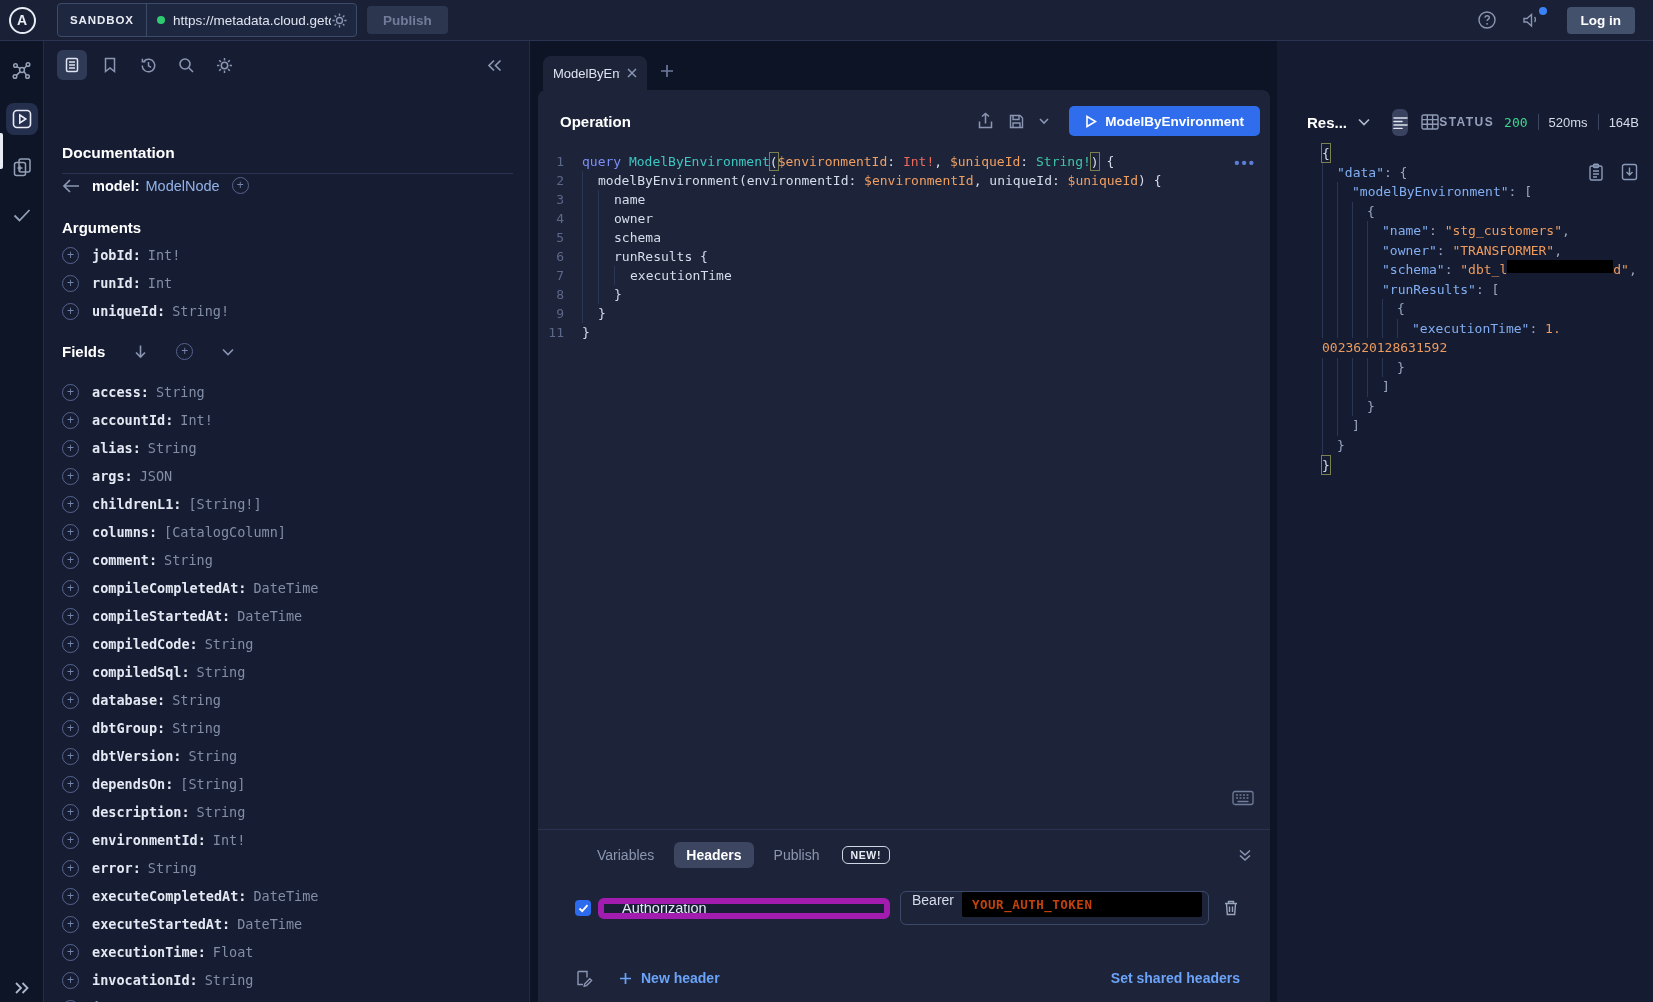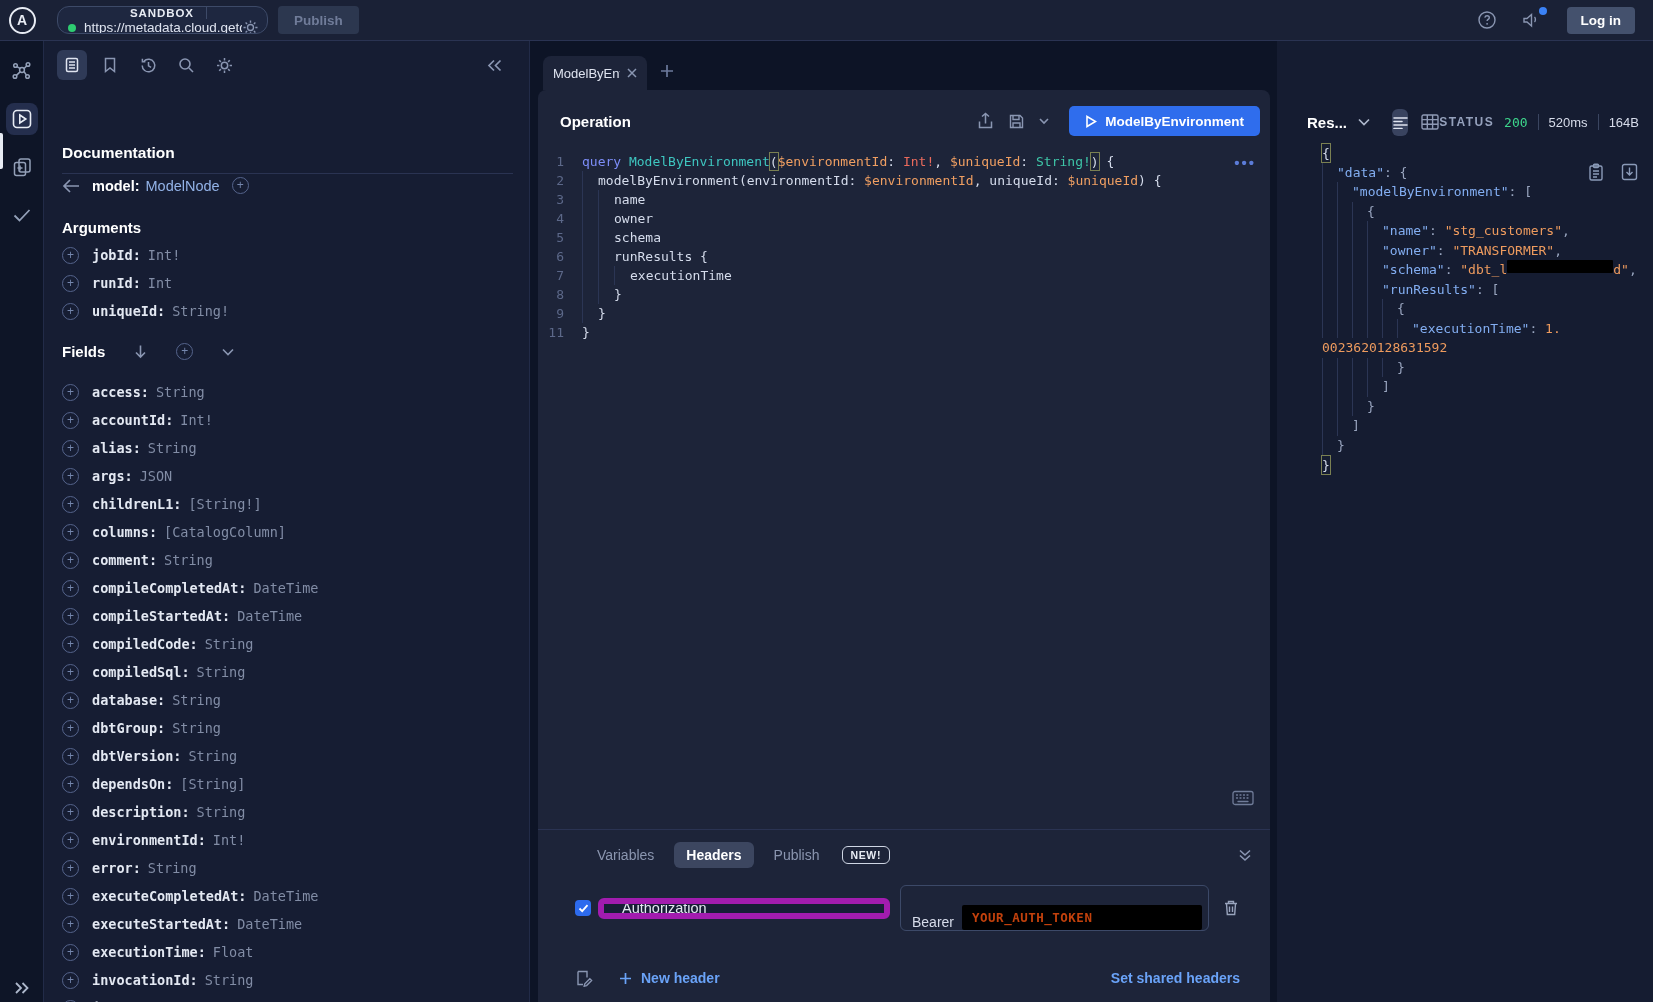--- a/index.html
+++ b/index.html
@@ -7,22 +7,22 @@
     font-family:"Liberation Sans", sans-serif; }
   #root { position:relative; width:1653px; height:1002px; background:#0d1426; color:#d7dcea; }
   svg { display:block; }
 
   
   #topbar { position:absolute; top:0; left:0; width:1653px; height:41px;
     background:#1a2136; border-bottom:1px solid #2a3352; display:flex; align-items:center; }
   #logo { width:44px; display:flex; justify-content:center; }
   #logo .circ { width:27px; height:27px; border:2px solid #e8ecf4; border-radius:50%;
     display:flex; align-items:center; justify-content:center; color:#e8ecf4; font-weight:bold; font-size:14px; }
-  #urlctl { margin-left:13px; height:28px; display:flex; align-items:center;
-    border:1px solid #3d4a68; border-radius:12px; overflow:hidden; background:#1e2740;flex-direction:column; }
+  #urlctl { margin-left:13px; height:34px; display:flex; align-items:center;
+    border:1px solid #3d4a68; border-radius:4px; overflow:hidden; background:#1e2740; }
   #sandbox-chip { padding:0 12px; height:100%; display:flex; align-items:center;
     border-right:1px solid #3d4a68; font-size:11.5px; font-weight:bold; letter-spacing:.08em; color:#e8ecf4; }
   #urlbox { display:flex; align-items:center; padding:0 8px 0 10px; }
   .greendot { width:8px; height:8px; border-radius:50%; background:#2ecc71; margin-right:8px; flex:none; }
   #urltext { width:158px; overflow:hidden; white-space:nowrap; font-size:13.5px; color:#dfe4f0; }
   #publish { margin-left:10px; height:28px; padding:0 16px; background:#2c374f; color:#707c99;
     border:none; border-radius:4px; font-size:13.5px; font-weight:bold; }
   #topbar-right { margin-left:auto; display:flex; align-items:center; gap:24px; padding-right:18px; }
   .tb-ic { color:#8a96b2; position:relative; }
   .notif { position:absolute; top:-3px; right:-4px; width:8px; height:8px; border-radius:50%; background:#3b82f6; }
@@ -99,22 +99,22 @@
   .d-tab.active { background:#3c4660; color:#fff; font-weight:bold; }
   #new-badge { margin-left:2px; border:1.5px solid #cfd6e4; border-radius:6px; padding:2px 8px;
     font-size:10.5px; font-weight:bold; letter-spacing:.06em; color:#e8ecf4; }
   #drawer-collapse { margin-left:auto; color:#8a96b2; }
 
   #hdr-row { position:absolute; top:801px; left:37px; right:27px; height:34px; display:flex; align-items:center; }
   #hdr-check { width:16px; height:16px; border-radius:4px; background:#2d6bee; display:flex;
     align-items:center; justify-content:center; flex:none; }
   #hdr-key { margin-left:7px; width:292px; height:21px; background:#171e36; border:6px solid #a21caf;
     border-radius:6px; color:#e6eaf2; font-size:14.5px; padding:0 18px; font-family:"Liberation Sans", sans-serif; }
-  #hdr-val { margin-left:10px; width:309px; height:46px; border:1px solid #3c4968; border-radius:6px;
-    display:flex; align-items:flex-end; padding:0 6px 0 11px; gap:8px; }
+  #hdr-val { margin-left:10px; width:309px; height:34px; border:1px solid #3c4968; border-radius:6px;
+    display:flex; align-items:flex-start; padding:0 6px 0 11px; gap:8px; }
   #bearer-label { font-size:14px; color:#d7dcea; flex:none; }
   #token-box { background:#000; color:#c2410c; font-family:"DejaVu Sans Mono", monospace; font-size:12.5px;
     font-weight:bold; padding:5px 10px; border-radius:2px; flex:1; letter-spacing:.04em; }
   #hdr-trash { margin-left:14px; color:#99a4bd; }
 
   #drawer-bottom { position:absolute; top:875px; left:37px; right:30px; height:26px; display:flex; align-items:center; }
   #env-ic { color:#8a96b2; }
   #new-header { margin-left:26px; display:flex; align-items:center; gap:9px; color:#6aa3f8;
     font-size:14px; font-weight:bold; }
   #shared-headers { margin-left:auto; color:#6aa3f8; font-size:14px; font-weight:bold; }

